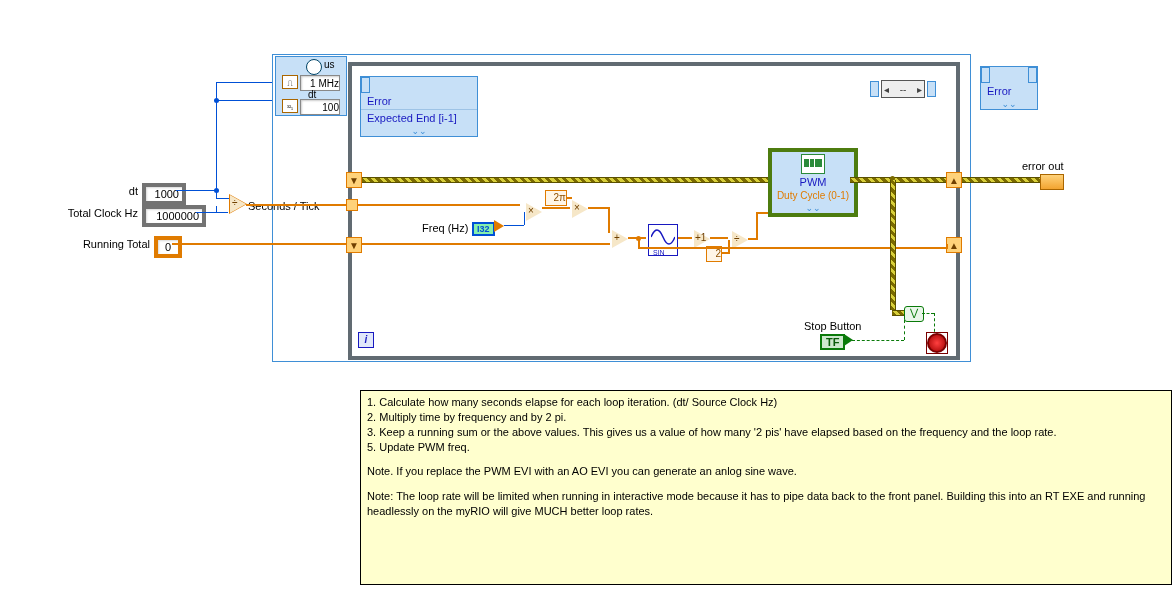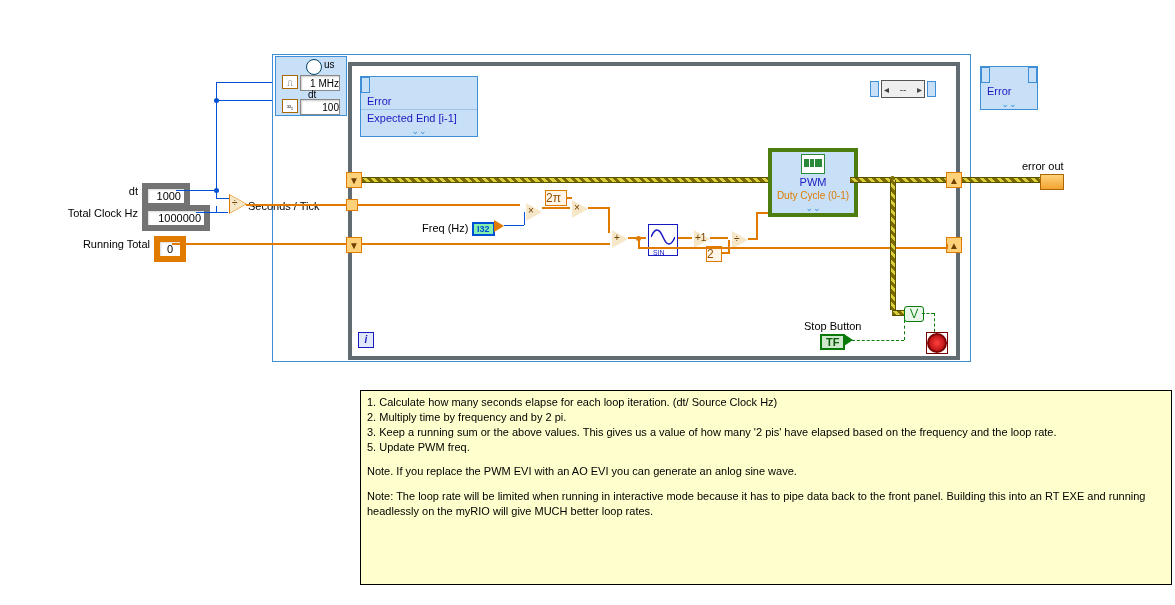--- a/index.html
+++ b/index.html
@@ -48,21 +48,21 @@
   .node-block .row {
     padding: 2px 6px;
     color: #1818c0;
     font-size: 11px;
     border-top: 1px solid #9dc3e6;
   }
   .chevs { color:#3f8fd6; text-align:center; font-size:9px; }
   
   .ctl-label { text-align:right; }
   .val-box {
-    border:6px solid #737373; background:#fff; padding:0 3px; height:14px; line-height:14px;
+    border:4px solid #737373; background:#fff; padding:0 3px; height:14px; line-height:14px;
     display:inline-block; box-shadow: inset 1px 1px 2px rgba(0,0,0,.15);
   }
   .val-box.orange { border-color:#e07b00; }
   .term-tri {
     width:0;height:0;border-top:6px solid transparent;border-bottom:6px solid transparent;border-left:10px solid #e07b00;
   }
   .i32-box {
     border:2px solid #0050d6; background:#86efac; color:#0050d6; font-weight:bold; font-size:9px; padding:0 3px;
     display:inline-block;
   }
@@ -75,21 +75,21 @@
   }
   .evi .hdr {
     height:24px; display:flex; align-items:center; justify-content:center;
   }
   .evi .lbl { text-align:center; color:#1818c0; font-size:11px; }
   .evi .term-label { text-align:center; color:#e07b00; font-size:10px; padding:2px 4px; }
   .err-icon {
     width:22px;height:14px;border:1px solid #a60;background:linear-gradient(#ffd27a,#f2a430);display:inline-block;
   }
   .mini-op {
-    border:1px solid #e07b00; background:#fff6e8; font-size:12px; text-align:left; line-height:14px; color:#905000;
+    border:1px solid #e07b00; background:#fff6e8; font-size:10px; text-align:right; line-height:14px; color:#905000;
   }
   .tri-op {
     width:0;height:0;border-top:9px solid transparent;border-bottom:9px solid transparent;border-left:16px solid #f6e7c8;
     position:relative;
   }
   .tri-op::before{
     content:"";position:absolute;left:-17px;top:-10px;width:0;height:0;border-top:10px solid transparent;border-bottom:10px solid transparent;border-left:18px solid #e07b00;
     z-index:-1;
   }
   .tri-label{ position:absolute; left:-14px; top:-7px; font-size:10px; color:#704000;}

